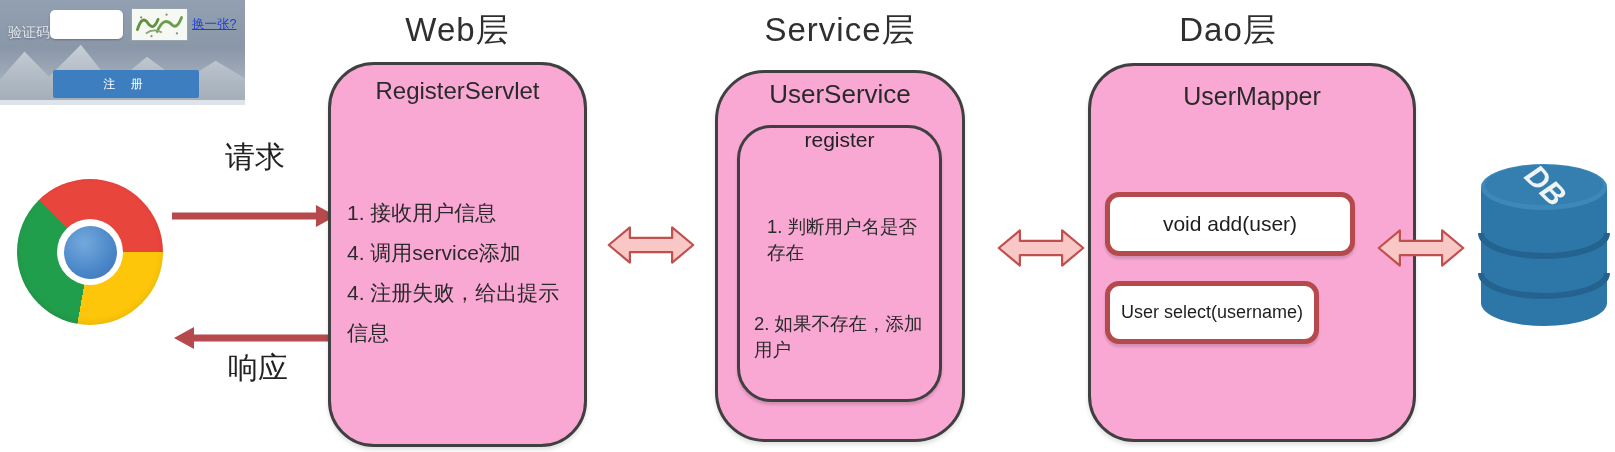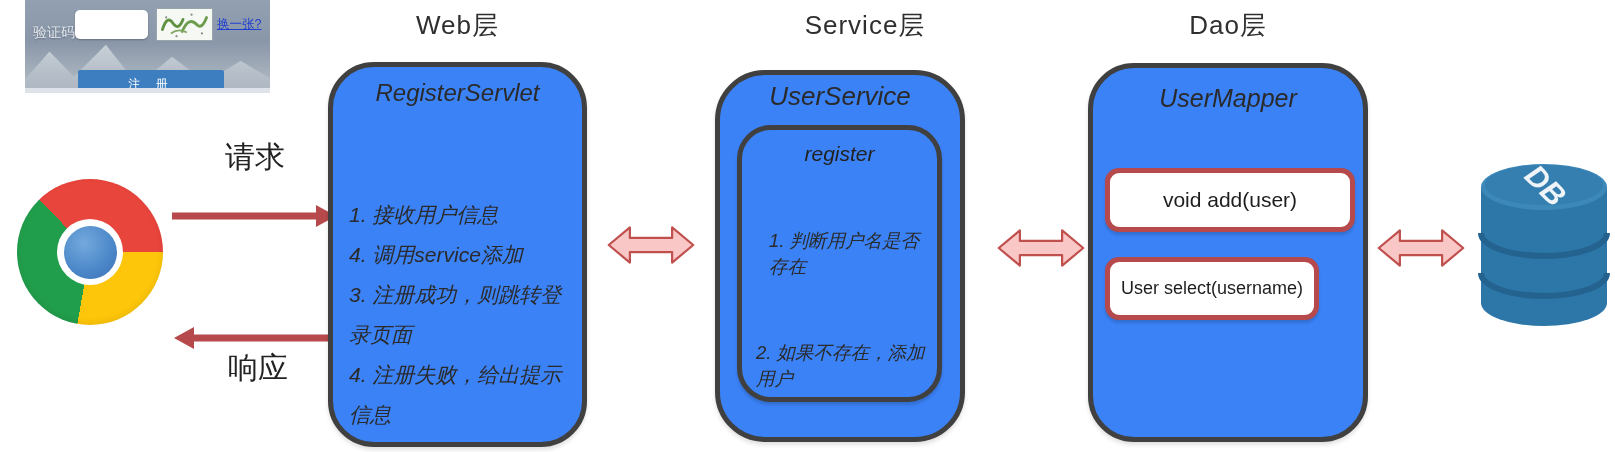--- a/index.html
+++ b/index.html
@@ -1,63 +1,63 @@
 <!DOCTYPE html>
 <html><head>
 <meta charset="utf-8">
 <style>
   * { margin:0; padding:0; box-sizing:border-box; }
   body { background:#ffffff; font-family:"Liberation Sans","DejaVu Sans",sans-serif; }
   .canvas { position:relative; width:1615px; height:452px; background:#ffffff; overflow:hidden; }
 
-  .layer-title { position:absolute; top:8px; text-align:center; font-size:26px; color:#2f2f2f; letter-spacing:1px; }
+  .layer-title { position:absolute; top:8px; text-align:center; font-size:33px; color:#2f2f2f; letter-spacing:1px; }
 
-  .rbox { position:absolute; border:5px solid #404040; border-radius:46px; background:#3b82f6; box-shadow:0 3px 4px rgba(0,0,0,0.12);font-style:italic; }
+  .rbox { position:absolute; border:3px solid #404040; border-radius:46px; background:#f9a8d4; box-shadow:0 3px 4px rgba(0,0,0,0.12); }
 
   
   .web-box { left:328px; top:62px; width:259px; height:385px; }
   .comp-title { text-align:center; font-size:24px; color:#2a2a2a; padding-top:12px; }
   .web-steps { margin-top:88px; padding:0 16px; font-size:21px; line-height:40px; color:#2a2a2a; }
 
   
   .service-box { left:715px; top:70px; width:250px; height:372px; border-radius:50px; }
   .register-box { left:737px; top:125px; width:205px; height:277px; border-radius:34px; box-shadow:0 3px 3px rgba(0,0,0,0.15); }
-  .register-title { text-align:center; font-size:21px; color:#222; padding-top:12px; }
+  .register-title { text-align:center; font-size:21px; color:#222; padding-top:0; }
   .svc-step { padding:0 12px 0 14px; font-size:18.5px; color:#2a2a2a; line-height:26px; }
   .svc-step1 { margin-top:62px;padding-left:27px; }
-  .svc-step2 { margin-top:60px; }
+  .svc-step2 { margin-top:45px; }
   .service-box > .comp-title { font-size:26px; padding-top:6px; }
 
   
-  .dao-box { left:1088px; top:63px; width:280px; height:379px; border-radius:46px; }
+  .dao-box { left:1088px; top:63px; width:328px; height:379px; border-radius:46px; }
   .dao-box > .comp-title { font-size:25px; padding-top:16px; }
   .method-box { position:absolute; border:5px solid #b5494b; border-radius:14px; background:#fff;
                 display:flex; align-items:center; justify-content:center; color:#1e1e1e;
-                box-shadow:0 3px 3px rgba(0,0,0,0.15); }
+                box-shadow:0 3px 3px rgba(0,0,0,0.15);margin-top:24px; }
   .method-add { left:1105px; top:168px; width:250px; height:64px; font-size:21px; }
   .method-select { left:1105px; top:257px; width:214px; height:63px; font-size:18px; }
 
   .flow-label { position:absolute; width:110px; text-align:center; font-size:30px; color:#222; }
   .lbl-req { left:200px; top:137px; }
   .lbl-resp { left:203px; top:348px; }
 
   .arrow-svg { position:absolute; }
 
   
   .chrome { position:absolute; left:17px; top:179px; width:146px; height:146px; border-radius:50%;
             background:conic-gradient(from 90deg, #fdc60a 0 100deg, #219e4c 100deg 226deg, #e8453c 226deg 360deg);
             display:flex; align-items:center; justify-content:center; box-shadow:inset 0 -2px 6px rgba(0,0,0,0.08); }
   .chrome-hub { width:66px; height:66px; border-radius:50%; background:#ffffff;
                 display:flex; align-items:center; justify-content:center; }
   .chrome-core { width:53px; height:53px; border-radius:50%;
                  background:radial-gradient(circle at 38% 32%, #74a9dd, #4a86c8 60%, #3e72b4); }
 
   
-  .shot { position:absolute; left:0; top:0; width:245px; height:93px; overflow:hidden;
-          background:linear-gradient(180deg,#93a0b1 0%, #8a97a9 45%, #a7b1bd 80%, #c3cad2 100%);margin-left:25px; }
+  .shot { position:absolute; left:0; top:0; width:245px; height:105px; overflow:hidden;
+          background:linear-gradient(180deg,#93a0b1 0%, #8a97a9 45%, #a7b1bd 80%, #c3cad2 100%); }
   .shot::before { content:""; position:absolute; left:0; top:38px; width:100%; height:67px;
           background:linear-gradient(180deg,#e3e8ec,#97a3b0);
           clip-path:polygon(0 62%,10% 20%,20% 58%,33% 10%,46% 70%,60% 28%,74% 66%,88% 34%,100% 60%,100% 100%,0 100%);
           opacity:.75; }
   .shot::after { content:""; position:absolute; left:0; bottom:0; width:100%; height:5px; background:#dde3e8; }
   .captcha-label { position:absolute; left:8px; top:24px; font-size:14px; color:#e3e7ec;
                    text-shadow:0 1px 2px rgba(40,50,70,.45); }
   .captcha-input { position:absolute; left:50px; top:10px; width:73px; height:29px; background:#ffffff;
                    border:none; border-radius:5px; box-shadow:0 1px 2px rgba(0,0,0,.25); }
   .captcha-img { position:absolute; left:131px; top:8px; width:57px; height:33px; background:#f6f8f4;
@@ -109,30 +109,29 @@
     <line x1="20" y1="14" x2="168" y2="14" stroke="#b5494b" stroke-width="7"></line>
     <polygon points="22,3 2,14 22,25" fill="#b5494b"></polygon>
   </svg>
 
   <div class="layer-title" style="left:328px; width:259px;">Web层</div>
   <div class="rbox web-box">
     <div class="comp-title">RegisterServlet</div>
     <div class="web-steps">
       <div>1. 接收用户信息</div>
       <div>4. 调用service添加</div>
-      <div>3. 注册成功，则跳转登录页面</div>
       <div>4. 注册失败，给出提示信息</div>
     </div>
   </div>
 
   <svg class="arrow-svg" style="left:607px; top:223px;" width="88" height="44" viewBox="0 0 100 48">
     <polygon points="2,24 26,4 26,16 74,16 74,4 98,24 74,44 74,32 26,32 26,44" fill="#f9c7c6" stroke="#c0504d" stroke-width="2.5" stroke-linejoin="round"></polygon>
   </svg>
 
-  <div class="layer-title" style="left:740px; width:250px;">Service层</div>
+  <div class="layer-title" style="left:715px; width:250px;">Service层</div>
   <div class="rbox service-box">
     <div class="comp-title">UserService</div>
   </div>
   <div class="rbox register-box">
     <div class="register-title">register</div>
     <div class="svc-step svc-step1">1. 判断用户名是否存在</div>
     <div class="svc-step svc-step2">2. 如果不存在，添加用户</div>
   </div>
 
   <svg class="arrow-svg" style="left:997px; top:226px;" width="88" height="44" viewBox="0 0 100 48">

